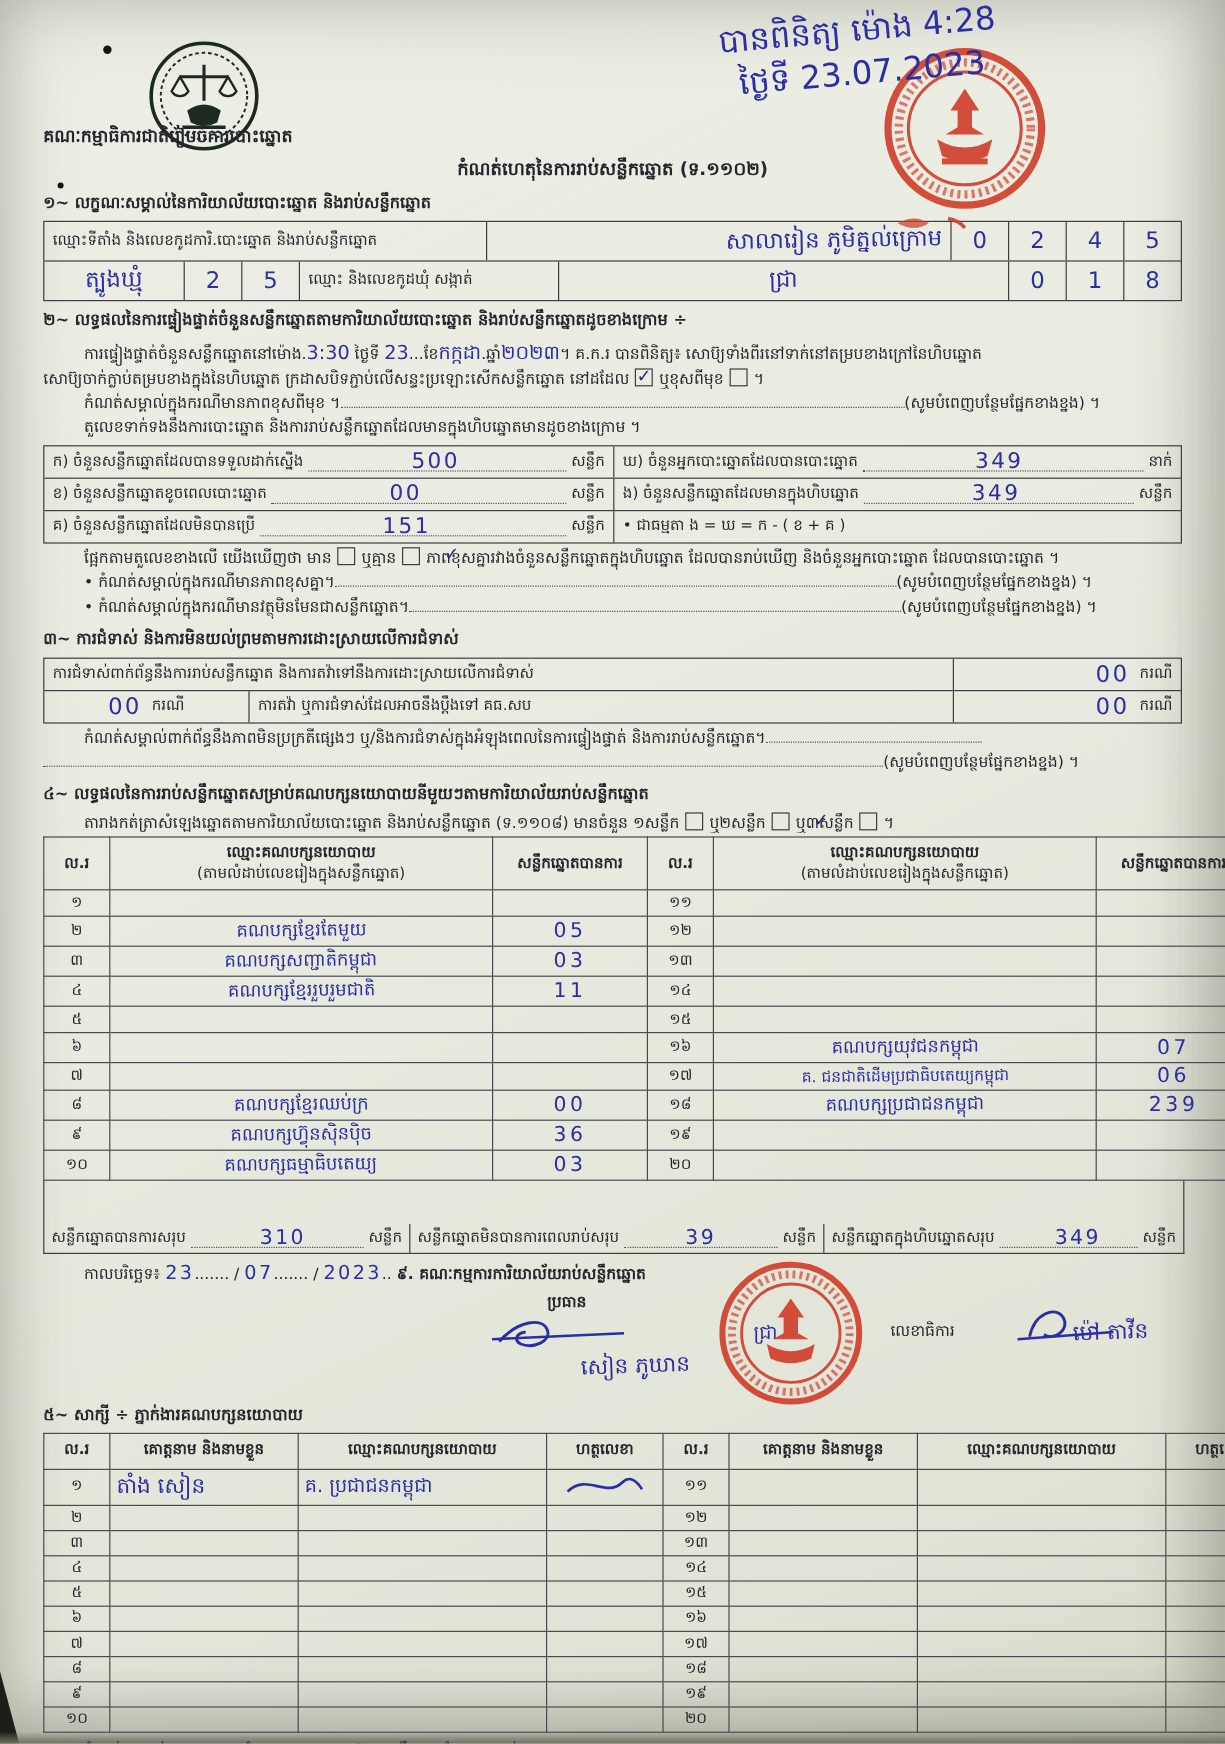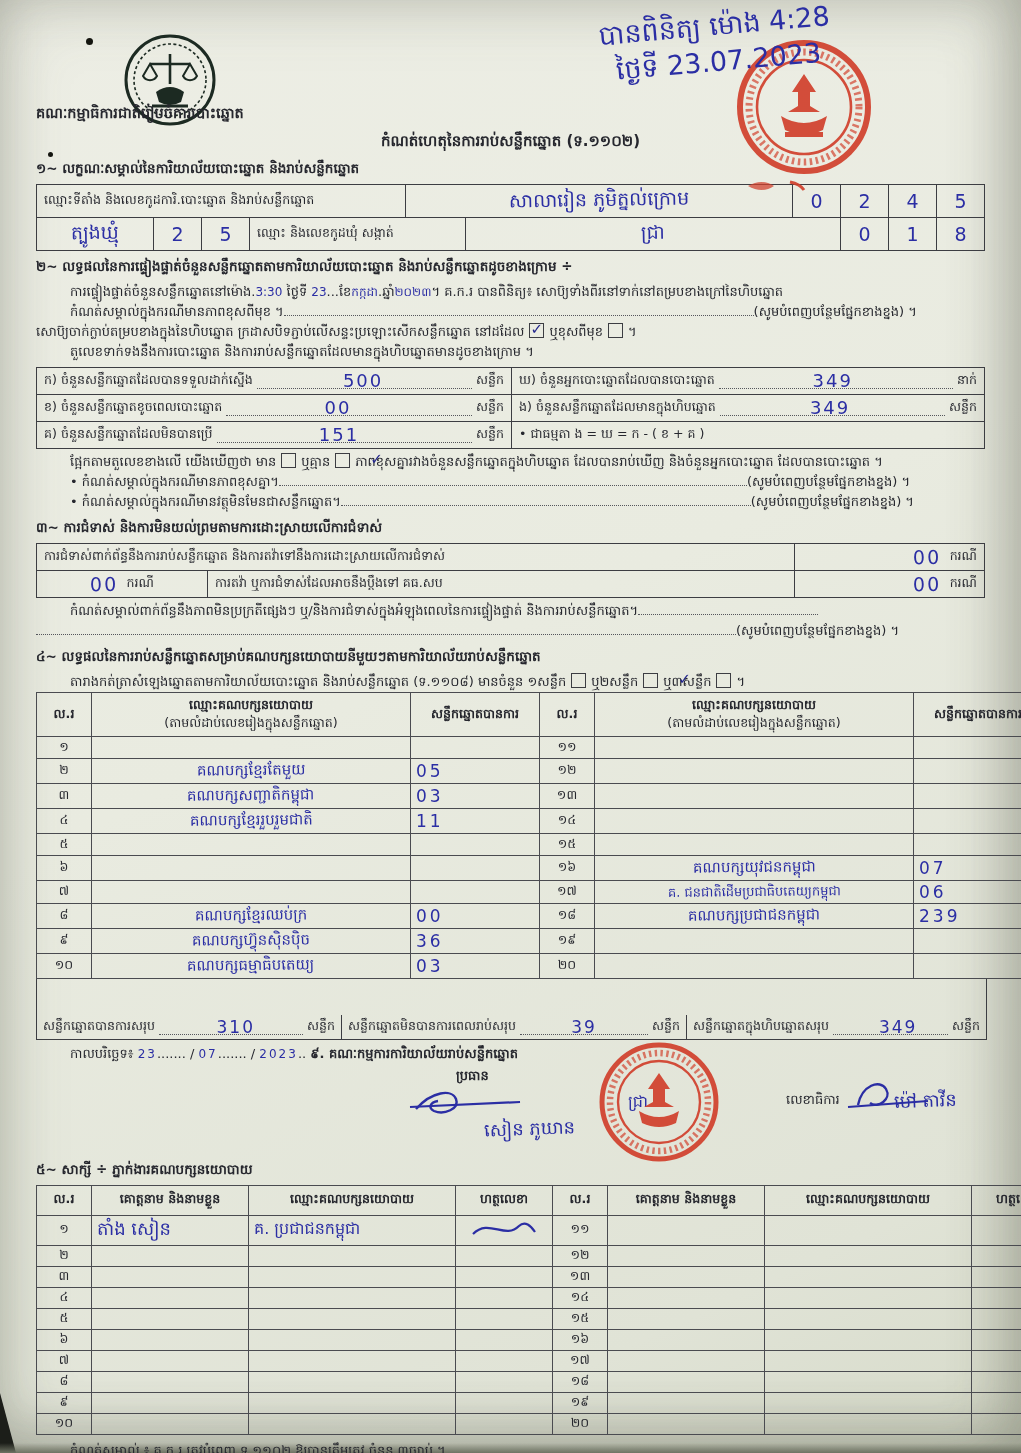--- a/index.html
+++ b/index.html
@@ -14,36 +14,36 @@
   .indent{text-indent:34px;}
   
   .box{border:1.6px solid #3c3d42;}
   .row{display:flex;align-items:stretch;}
   .row + .row{border-top:1.6px solid #3c3d42;}
   .cell{border-left:1.6px solid #3c3d42;padding:2px 7px;font-size:12.6px;display:flex;align-items:center;min-height:26px;box-sizing:border-box;}
   .cell:first-child{border-left:none;}
   .code-cell{width:48px;flex:none;justify-content:center;}
   .hw{font-family:"DejaVu Sans",sans-serif;color:#2b2ea4;}
   .hw-lg{font-size:19px;font-weight:500;transform:rotate(-1deg);}
-  .hw-md{font-size:12px;font-weight:500;margin-top:37px;}
+  .hw-md{font-size:16px;font-weight:500;margin-top:37px;}
   .hw-code{font-size:19px;font-weight:500;}
   .leader{flex:1;position:relative;border-bottom:1.3px dotted #55565c;height:15px;margin:0 4px;}
   .leader .hw{position:absolute;bottom:-3px;font-size:18px;font-weight:500;letter-spacing:2px;}
   .mid{left:40%;}
   .cbx{display:inline-block;width:13px;height:13px;border:1.5px solid #3c3d42;vertical-align:-2px;margin:0 5px;position:relative;background:transparent;}
   .cbx.checked:after{content:"✓";position:absolute;left:0px;top:-6px;font-size:15px;font-weight:bold;color:#23268d;}
   .dotted-fill{display:inline-block;border-bottom:1.3px dotted #55565c;height:12px;}
   
   table{border-collapse:collapse;table-layout:fixed;}
   .gt{width:949px;border:1.6px solid #3c3d42;font-size:12.6px;}
   .gt td,.gt th{border:1.2px solid #4a4b50;padding:1px 5px;overflow:hidden;white-space:nowrap;}
   .gt th{font-weight:bold;text-align:center;}
   .c-no{width:44px;text-align:center;}
   .c-party{width:308px;text-align:center;}
-  .c-votes{width:118px;text-align:left;}
+  .c-votes{width:118px;text-align:center;}
   .c-name{width:146px;}
   .c-party5{width:196px;}
   .c-sig{width:86px;text-align:center;}
   .vote-hw{font-size:17px;font-weight:500;letter-spacing:3px;}
   .party-hw{font-size:15px;display:inline-block;transform:rotate(-.6deg);}
   .sumrow{display:flex;width:949px;border:1.6px solid #3c3d42;border-top:none;font-size:12.6px;}
   .sumseg{display:flex;align-items:center;padding:3px 6px;border-left:1.6px solid #3c3d42;box-sizing:border-box;margin-top:36px;}
   .sumseg:first-child{border-left:none;}
   
   .topnote{position:absolute;left:600px;top:8px;color:#2b2ea4;font-size:27px;font-weight:500;transform:rotate(-5deg);line-height:1.35;z-index:3;}
@@ -98,21 +98,21 @@
   </svg>
 
   <div class="content">
     <div class="orgname">គណៈកម្មាធិការជាតិរៀបចំការបោះឆ្នោត</div>
     <div class="title">កំណត់ហេតុនៃការរាប់សន្លឹកឆ្នោត (ទ.១១០២)</div>
 
     <div class="sec-h">១~ លក្ខណៈសម្គាល់នៃការិយាល័យបោះឆ្នោត និងរាប់សន្លឹកឆ្នោត</div>
     <div class="box">
       <div class="row">
         <div class="cell" style="width:368px;flex:none">ឈ្មោះទីតាំង និងលេខកូដការិ.បោះឆ្នោត និងរាប់សន្លឹកឆ្នោត</div>
-        <div class="cell" style="flex:1;justify-content:center">
+        <div class="cell" style="flex:1;justify-content:flex-end">
             <span class="hw hw-lg">សាលារៀន ភូមិត្នល់ក្រោម</span>
           </div>
         <div class="cell code-cell">
             <span class="hw hw-code">0</span>
           </div>
         <div class="cell code-cell">
             <span class="hw hw-code">2</span>
           </div>
         <div class="cell code-cell">
             <span class="hw hw-code">4</span>
@@ -144,25 +144,25 @@
         <div class="cell code-cell">
             <span class="hw hw-code">8</span>
           </div>
       </div>
     </div>
 
     <div class="sec-h">២~ លទ្ធផលនៃការផ្ទៀងផ្ទាត់ចំនួនសន្លឹកឆ្នោតតាមការិយាល័យបោះឆ្នោត និងរាប់សន្លឹកឆ្នោតដូចខាងក្រោម ÷</div>
     <div class="p indent">
       <span>ការផ្ទៀងផ្ទាត់ចំនួនសន្លឹកឆ្នោតនៅម៉ោង.</span><span class="hw hw-md">3:30</span><span> ថ្ងៃទី </span><span class="hw hw-md">23</span><span>...ខែ</span><span class="hw hw-md">កក្កដា</span><span>.ឆ្នាំ</span><span class="hw hw-md">២០២៣</span><span>។ គ.ក.រ បានពិនិត្យ៖ សោប៊្យទាំងពីរនៅទាក់នៅតម្របខាងក្រៅនៃហិបឆ្នោត</span>
     </div>
+    <div class="p">
+      <span>សោប៊្យចាក់ក្លាប់តម្របខាងក្នុងនៃហិបឆ្នោត ក្រដាសបិទភ្ជាប់លើសន្ទះប្រឡោះសើកសន្លឹកឆ្នោត នៅដដែល</span><span class="cbx checked"></span><span>ឬខុសពីមុខ</span><span class="cbx"></span><span>។</span>
+    </div>
     <div class="p indent">
       <span>កំណត់សម្គាល់ក្នុងករណីមានភាពខុសពីមុខ ។</span><span class="dotted-fill" style="width:470px"></span><span>(សូមបំពេញបន្ថែមផ្នែកខាងខ្នង) ។</span>
-    </div>
-    <div class="p">
-      <span>សោប៊្យចាក់ក្លាប់តម្របខាងក្នុងនៃហិបឆ្នោត ក្រដាសបិទភ្ជាប់លើសន្ទះប្រឡោះសើកសន្លឹកឆ្នោត នៅដដែល</span><span class="cbx checked"></span><span>ឬខុសពីមុខ</span><span class="cbx"></span><span>។</span>
     </div>
     <div class="p indent">តួលេខទាក់ទងនឹងការបោះឆ្នោត និងការរាប់សន្លឹកឆ្នោតដែលមានក្នុងហិបឆ្នោតមានដូចខាងក្រោម ។</div>
 
     <div class="box" style="margin-top:4px">
       <div class="row">
         <div class="cell" style="width:474px;flex:none">
             <span>ក) ចំនួនសន្លឹកឆ្នោតដែលបានទទួលដាក់ស្នើង</span>
             <span class="leader">
               <span class="hw mid">500</span>
             </span>
@@ -387,21 +387,21 @@
 
       <svg class="stamp" style="left:560px;top:-26px" width="126" height="126" viewBox="0 0 126 126">
         <circle cx="63" cy="63" r="57" fill="none" stroke="#d1402c" stroke-width="5"></circle>
         <circle cx="63" cy="63" r="41" fill="none" stroke="#d1402c" stroke-width="2.4"></circle>
         <circle cx="63" cy="63" r="49" fill="none" stroke="#d1402c" stroke-width="6.5" stroke-dasharray="2.4 3.4" opacity=".75"></circle>
         <path d="M63 34 l11 16 -5 0 0 13 9 5 -30 0 9 -5 0 -13 -5 0 z" fill="#d1402c"></path>
         <path d="M43 72 q20 12 40 0 l-3 12 q-17 8 -34 0 z" fill="#d1402c"></path>
       </svg>
       <div class="sig-hw" style="left:592px;top:26px;font-size:16px">ជ្រា</div>
 
-      <div class="sig-label" style="left:750px;top:26px;font-weight:normal">លេខាធិការ</div>
+      <div class="sig-label" style="left:706px;top:26px;font-weight:normal">លេខាធិការ</div>
       <svg style="position:absolute;left:808px;top:10px" width="90" height="40" viewBox="0 0 90 40">
         <path d="M14 30 C18 10 36 4 42 14 C48 24 34 34 26 28" fill="none" stroke="#2b2ea4" stroke-width="2.4"></path>
         <path d="M4 32 L84 26" stroke="#2b2ea4" stroke-width="2.2"></path>
       </svg>
       <div class="sig-hw" style="left:858px;top:24px;transform:rotate(-2deg)">ម៉ៅ តាវីន</div>
     </div>
 
     <div class="sec-h" style="margin-top:0">៥~ សាក្សី ÷ ភ្នាក់ងារគណបក្សនយោបាយ</div>
     <table class="gt">
       <tbody>

